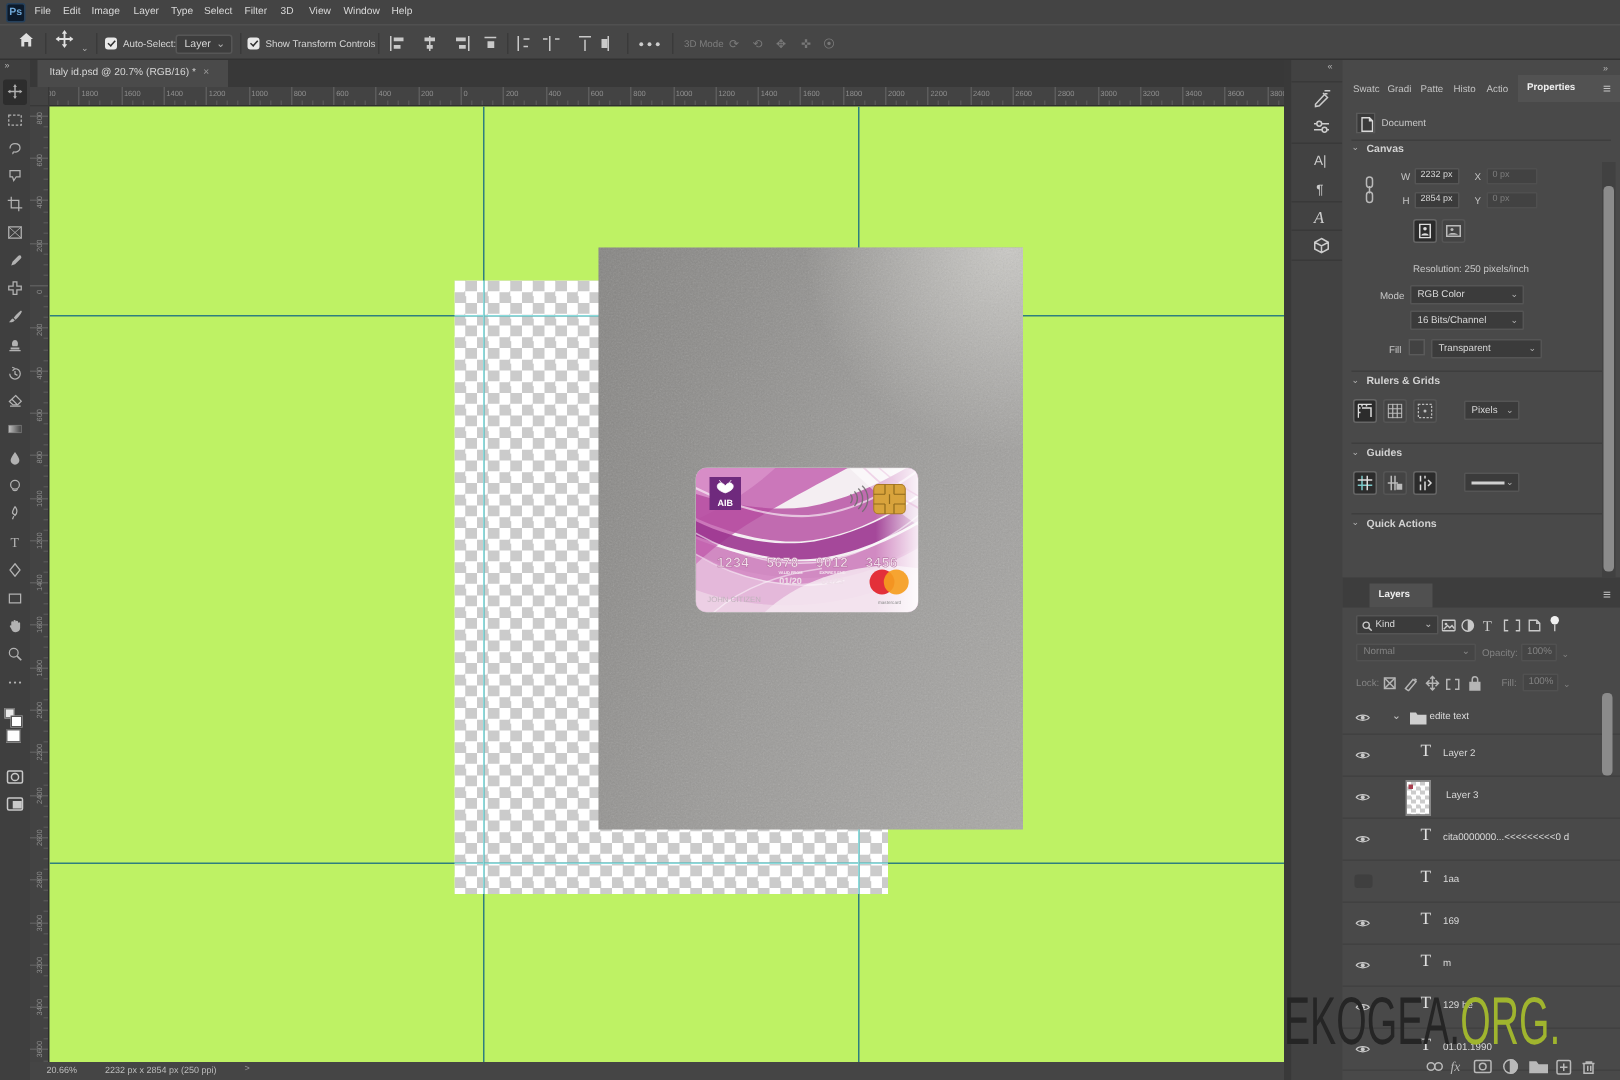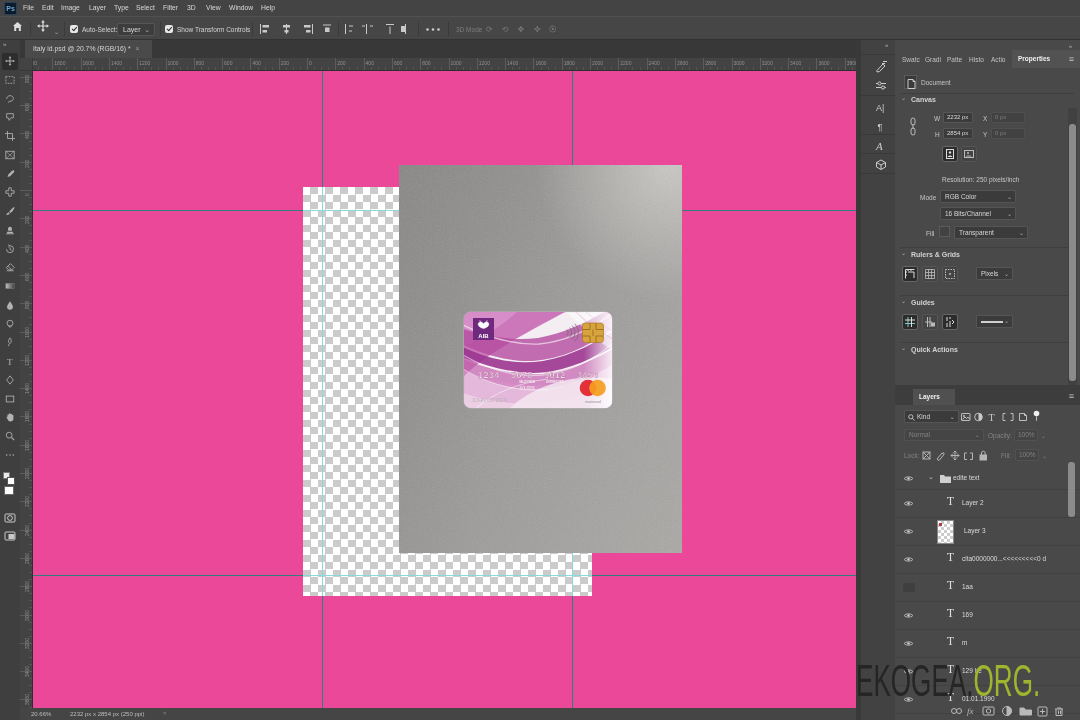--- a/index.html
+++ b/index.html
@@ -38,21 +38,21 @@
   #doctab .x { color:#9a9a9a; margin-left:3px; }
   #rcorner { left:20px; top:58px; width:13px; height:13px; background:#434343;
     border-right:1px solid #383838; border-bottom:1px solid #383838; }
   #rulerH { left:33px; top:58px; width:823px; height:13px; background:#434343;
     border-bottom:1px solid #2e2e2e; overflow:hidden; }
   #rulerV { left:20px; top:71px; width:13px; height:637px; background:#434343;
     border-right:1px solid #2e2e2e; overflow:hidden; }
   .rnum { position:absolute; color:#909090; font-size:5px; }
   .tick { position:absolute; background:#6e6e6e; }
 
-  #canvas { left:33px; top:71px; width:823px; height:637px; background:#ec4899; overflow:hidden; }
+  #canvas { left:33px; top:71px; width:823px; height:637px; background:#bef264; overflow:hidden; }
   #checker { position:absolute; left:270px; top:116px; width:289px; height:409px;
     background:
       conic-gradient(#cbcbcb 25%, #ffffff 0 50%, #cbcbcb 0 75%, #ffffff 0);
     background-size:15px 15px; }
   #photo { position:absolute; left:366px; top:94px; width:283px; height:388px;
     background:
       radial-gradient(95% 70% at 96% 0%, rgba(216,215,211,.75), rgba(200,199,195,0) 50%),
       linear-gradient(115deg, #868583 0%, #8f8e8c 25%, #9b9a98 52%, #a3a2a0 78%, #a9a8a5 100%);
   }
   .guide { position:absolute; background:#2e7f7f; }

